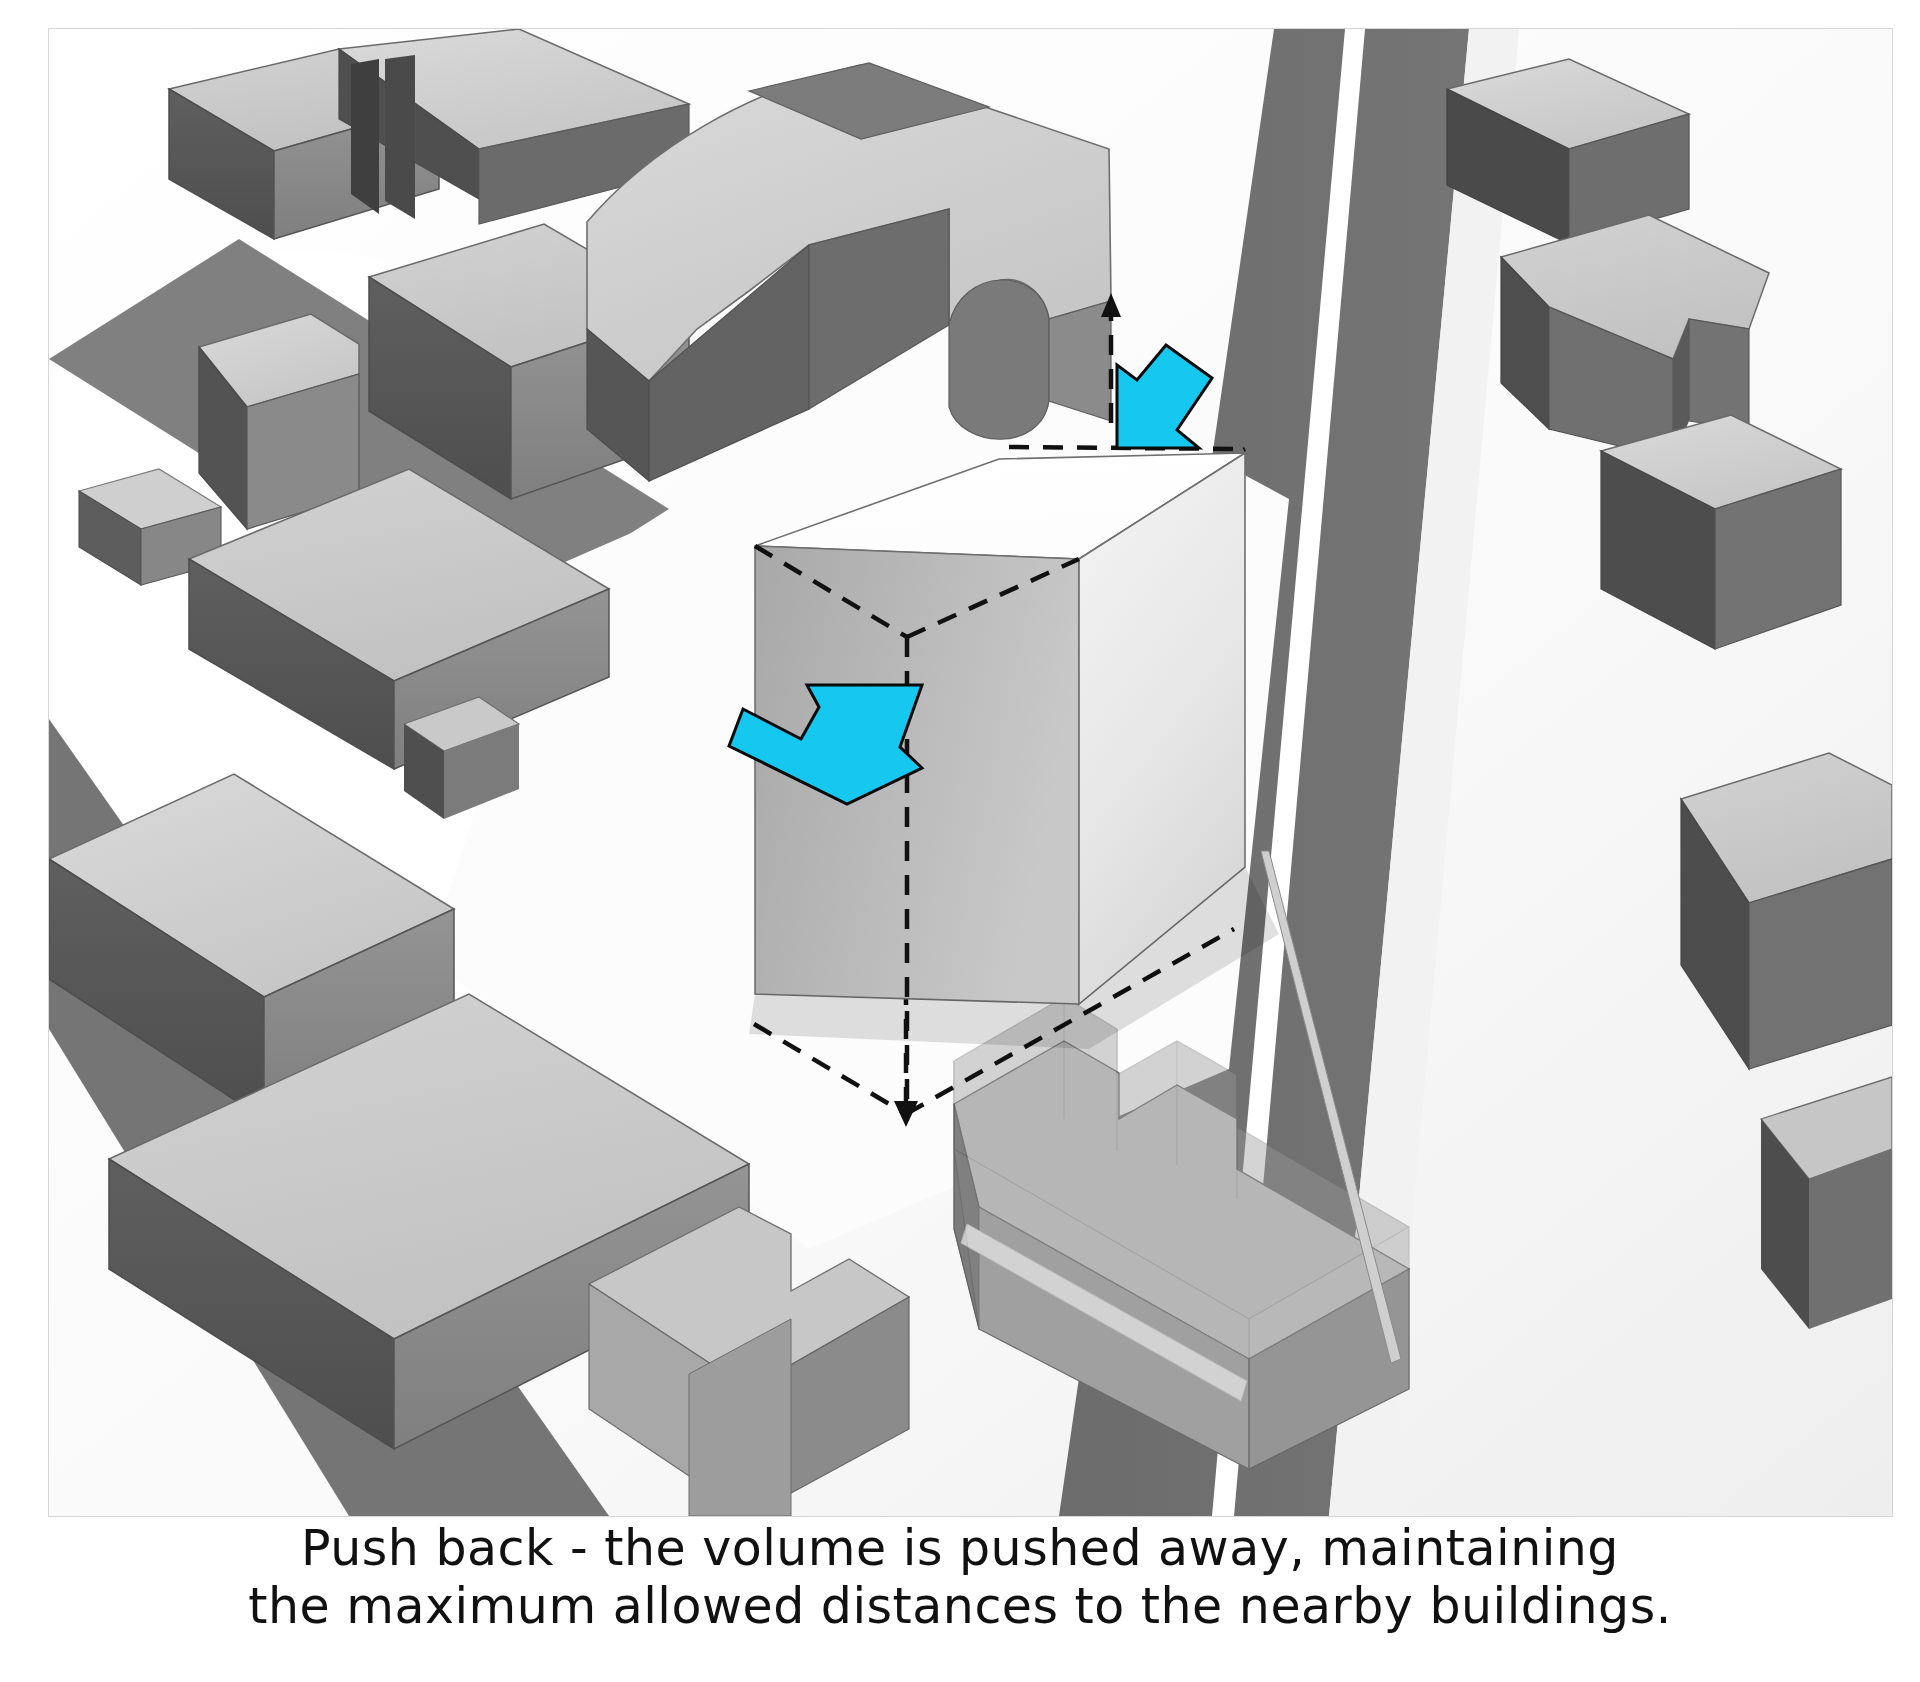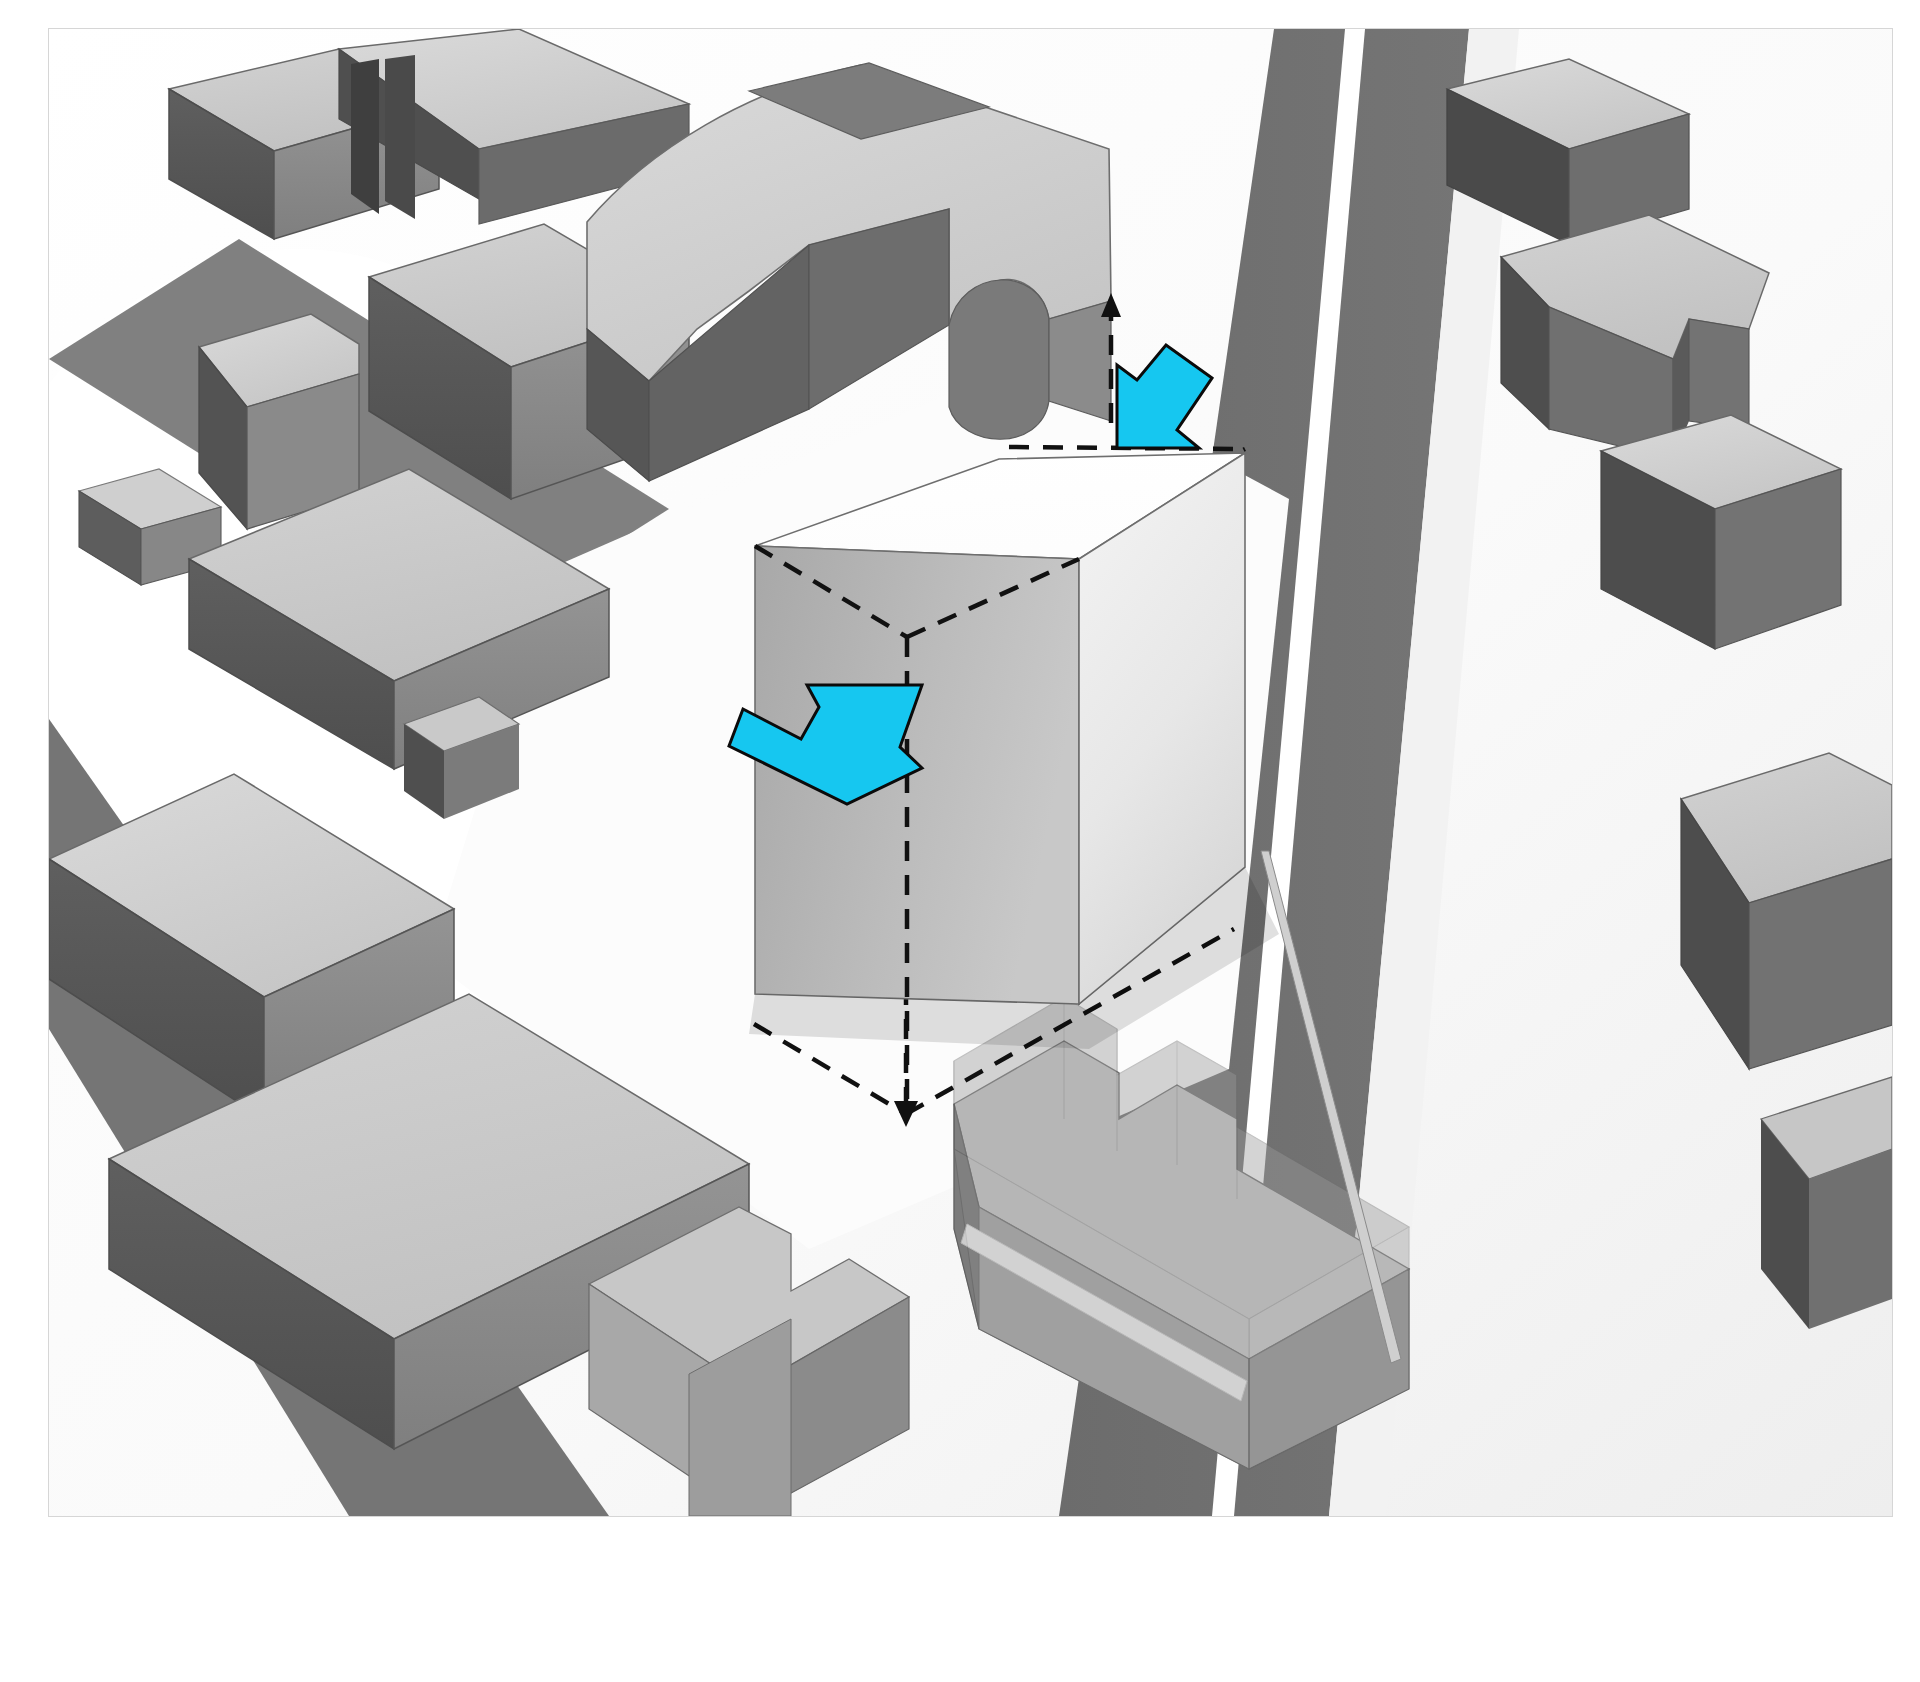--- a/index.html
+++ b/index.html
@@ -309,14 +309,18 @@
           <polygon points="873,656 758,656 770,678 752,710 694,680 680,717 798,775 873,739 851,718 873,656" fill="#16C7F0" stroke="#0b0b0b" stroke-width="3"></polygon>
         </g>
 
         <g opacity="0.12">
           <polygon points="706,965 1030,975 1196,838 1230,905 1040,1020 700,1005" fill="#000000"></polygon>
         </g>
       </svg>
     </div>
   </div>
 
+  <div id="caption">
+    <span class="cl">Push back - the volume is pushed away, maintaining</span>
+    <span class="cl">the maximum allowed distances to the nearby buildings.</span>
+  </div>
 
 </div>
 
 </body></html>

